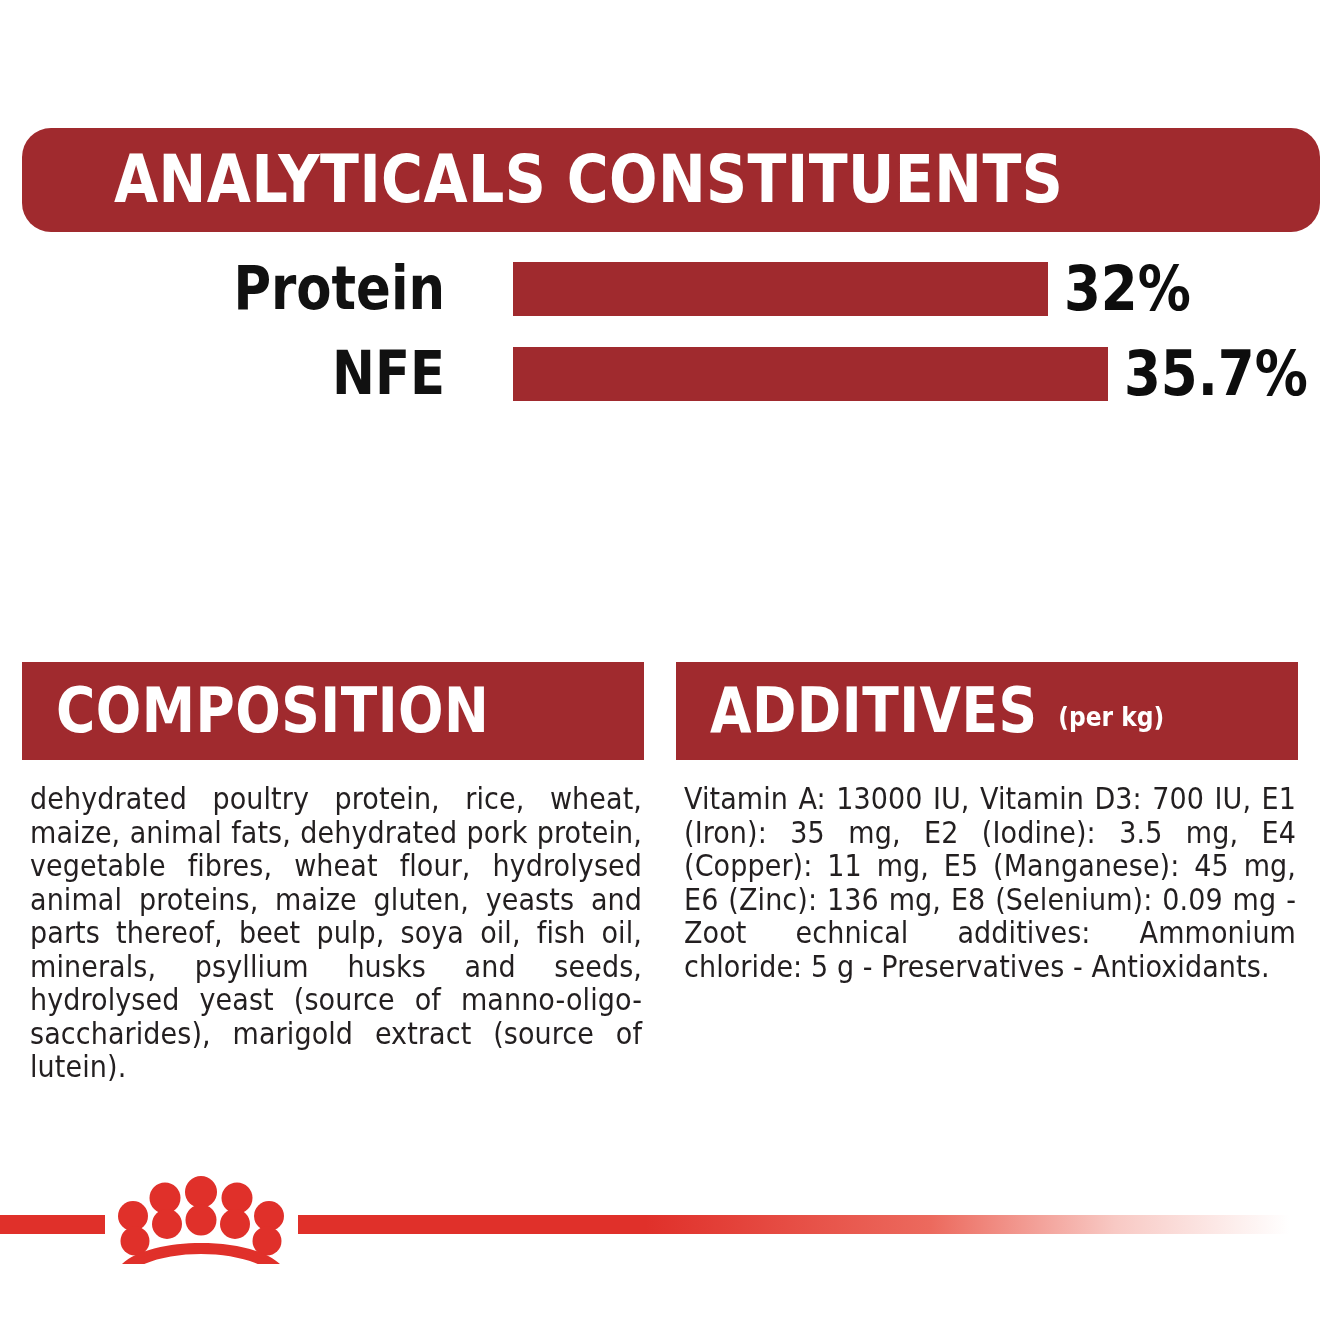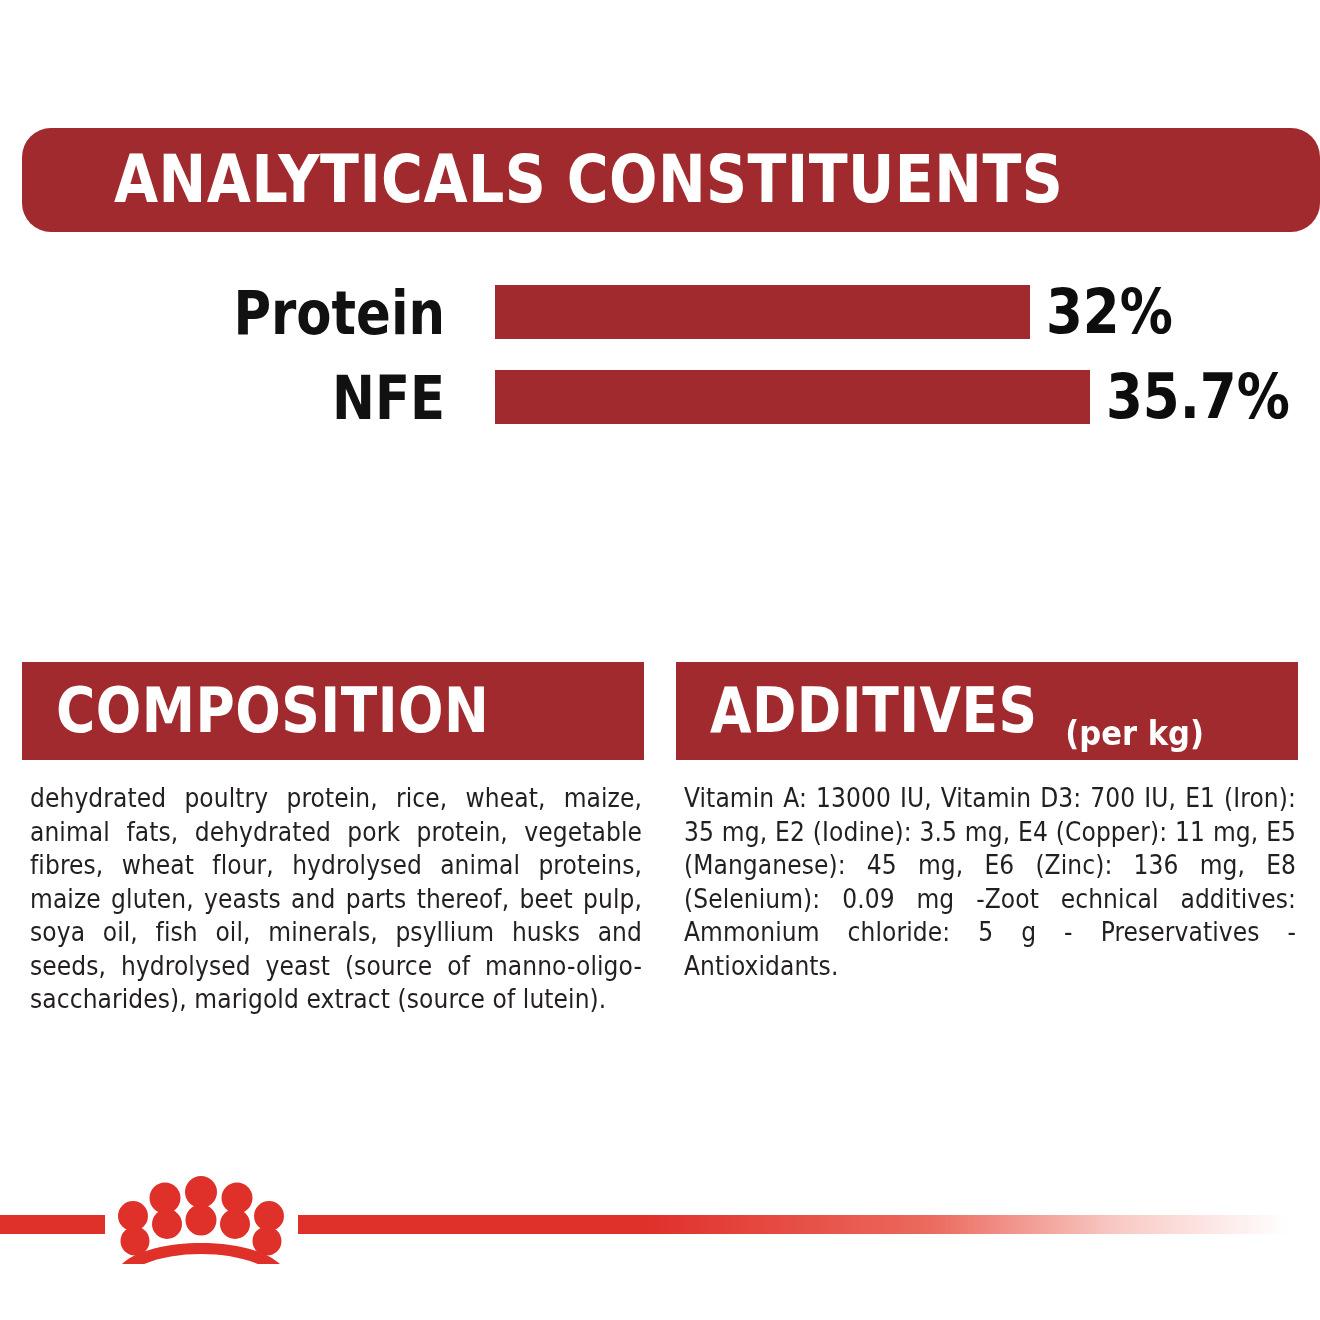--- a/index.html
+++ b/index.html
@@ -45,39 +45,39 @@
     position: absolute;
     left: 0;
     top: 258px;
     width: 1320px;
     height: 340px;
   }
   .chart-row {
     position: relative;
     height: 85px;
     display: flex;
-    align-items: flex-end;
+    align-items: flex-start;
   }
   .chart-label {
     width: 445px;
     text-align: right;
     font-family: "DejaVu Sans Condensed", "Liberation Sans Narrow", "Liberation Sans", sans-serif;
     font-weight: 700;
     font-size: 60px;
     line-height: 1;
     color: #111111;
     white-space: nowrap;
     transform: scaleX(0.95);
     transform-origin: right center;
   }
   .chart-bar-wrap {
     flex: 1;
     display: flex;
     align-items: center;
-    margin-left: 50px;
+    margin-left: 68px;
   }
   .chart-bar {
     height: 54px;
     background: #A02A2E;
     flex: none;
   }
   .chart-value {
     font-family: "DejaVu Sans Condensed", "Liberation Sans Narrow", "Liberation Sans", sans-serif;
     font-weight: 700;
     font-size: 62px;
@@ -117,33 +117,33 @@
     line-height: 1;
     letter-spacing: 0.5px;
     white-space: nowrap;
     transform: scaleX(0.96);
     transform-origin: left center;
   }
   .col-header-sub {
     color: #ffffff;
     font-family: "DejaVu Sans Condensed", "Liberation Sans Narrow", "Liberation Sans", sans-serif;
     font-weight: 700;
-    font-size: 34px;
-    line-height: 1;
-    margin-left: 14px;
+    font-size: 26px;
+    line-height: 1;
+    margin-left: 7px;
     white-space: nowrap;
     position: relative;
-    top: 22px;
+    top: 6px;
   }
   .col-body {
     margin-top: 22px;
     padding-left: 8px;
     padding-right: 2px;
     font-family: "DejaVu Sans Condensed", "Liberation Sans Narrow", "Liberation Sans", sans-serif;
-    font-size: 26px;
+    font-size: 30px;
     line-height: 33.5px;
     color: #231f20;
     text-align: justify;
     text-justify: inter-word;
     letter-spacing: 0.1px;
   }
 
   
   .footer {
     position: absolute;

